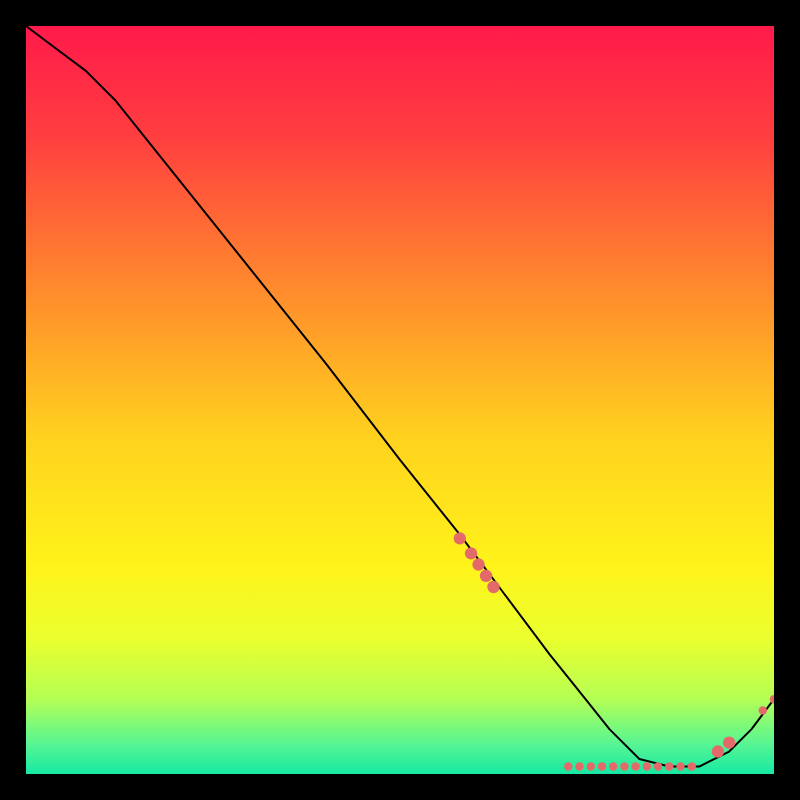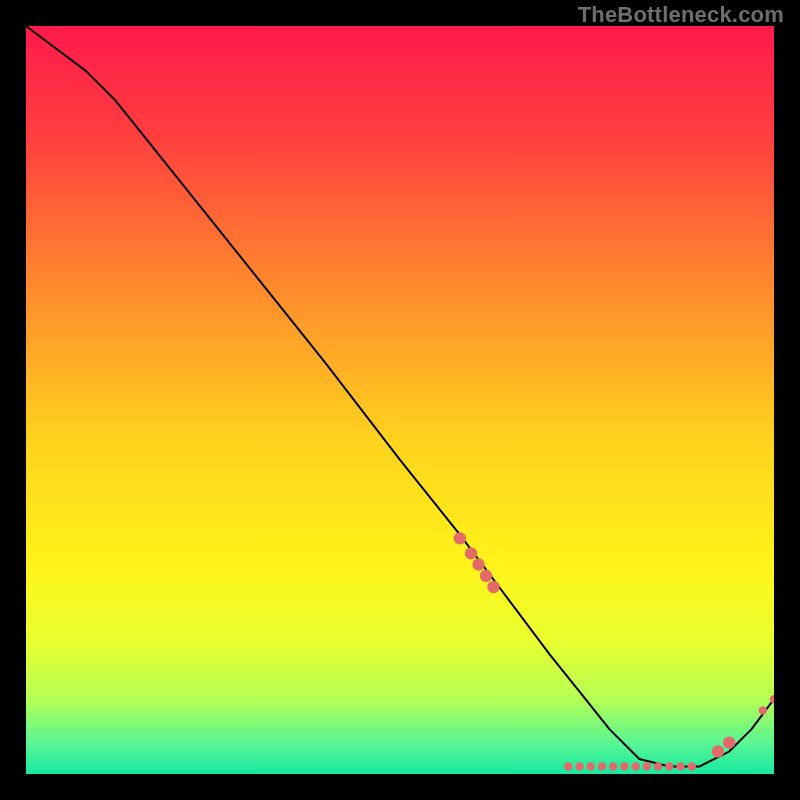--- a/index.html
+++ b/index.html
@@ -33,21 +33,20 @@
     top: 26px;
     width: 748px;
     height: 748px;
   }
   svg { display: block; }
 </style>
 </head>
 <body>
 
 <div class="frame">
-  <div class="watermark">TheBottleneck.com</div>
 
   <div class="plot">
     <svg id="chart-svg" width="748" height="748" viewBox="0 0 748 748">
         <defs>
           <linearGradient id="bg-grad" x1="0" y1="0" x2="0" y2="1">
             <stop offset="0%" stop-color="#ff1a4b"></stop>
             <stop offset="15%" stop-color="#ff3f3f"></stop>
             <stop offset="35%" stop-color="#ff8a2d"></stop>
             <stop offset="55.00000000000001%" stop-color="#ffd21e"></stop>
             <stop offset="72%" stop-color="#fff31a"></stop>

